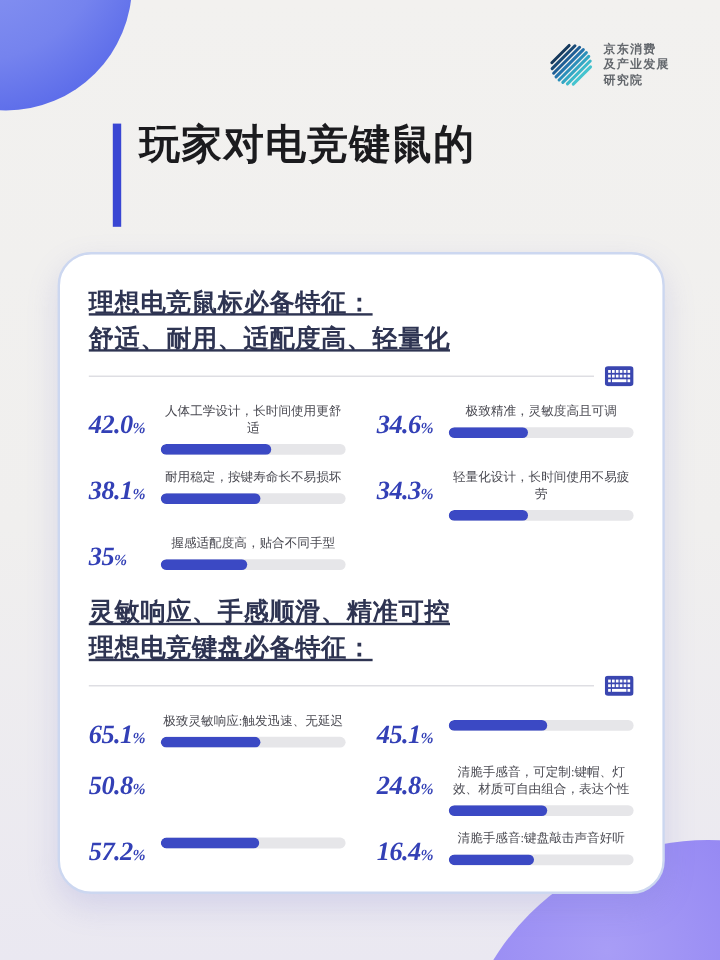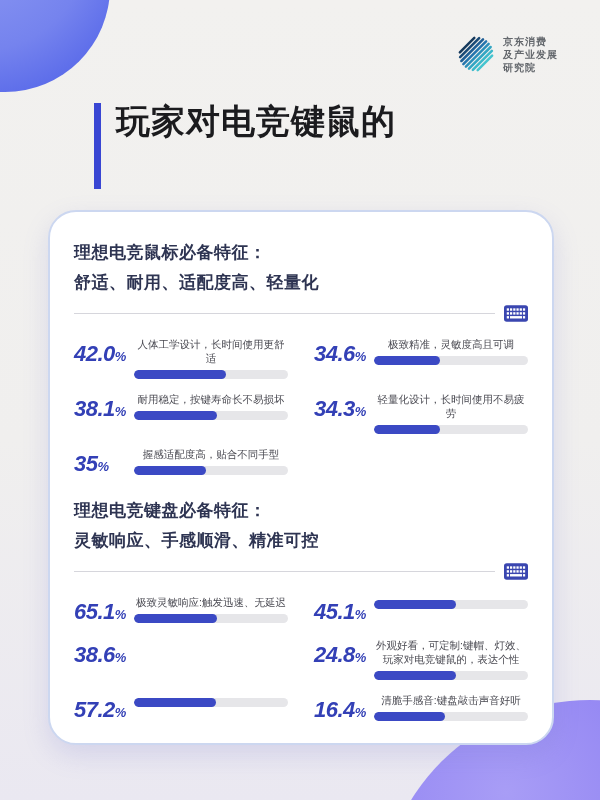--- a/index.html
+++ b/index.html
@@ -28,25 +28,25 @@
   .title-wrap { position:absolute; left:62px; top:99px; display:flex;margin-left:32px; }
   .title-bar { width:7px; height:86px; background:#3946d3; margin-right:15px; margin-top:4px; }
   .title { font-size:34px; line-height:44px; font-weight:800; color:#1b1b1e; letter-spacing:1px; }
   
   .card {
     position:absolute; left:48px; top:210px; width:506px; height:535px;
     background:#ffffff; border:2px solid #ccd7f0; border-radius:28px;
     box-shadow:0 10px 26px rgba(120,118,205,0.20);
     padding:26px 24px 24px 24px;
   }
-  .sec-heading { font-size:17px; line-height:30px; font-weight:800; color:#2e3452; letter-spacing:0.5px; }
+  .sec-heading { font-size:21px; line-height:30px; font-weight:800; color:#2e3452; letter-spacing:0.5px;text-decoration:underline; }
   .divider { display:flex; align-items:center; margin-top:7px; }
   .divider .rule { flex:1; height:1px; background:#d6d6dc; margin-right:9px; }
   .kbd-icon { width:24px; height:17px; display:block; }
-  .stats { display:grid; grid-template-columns:1fr 1fr; column-gap:26px; row-gap:13px; margin-top:15px; }
+  .stats { display:grid; grid-template-columns:1fr 1fr; column-gap:26px; row-gap:13px; margin-top:15px;font-family:Liberation Serif, serif; }
   .stat { display:flex; align-items:flex-start; }
   .pct {
     width:60px; flex:0 0 60px; font-style:italic; font-weight:800;
     font-size:22px; color:#3340b6; letter-spacing:-0.5px; padding-top:4px;
   }
   .pct .unit { font-size:13px; }
   .stat-body { flex:1; min-width:0; }
   .stat-label { font-size:10.5px; line-height:14px; color:#4a4a52; font-weight:500; letter-spacing:0;text-align:center; }
   .track { margin-top:5px; height:9px; border-radius:5px; background:#e6e6e9; overflow:hidden; }
   .fill { height:100%; border-radius:5px; background:#3b49c4; }
@@ -159,22 +159,22 @@
           <div class="track">
               <div class="fill" style="width: 47%;"></div>
             </div>
           </div>
       </div>
     </div>
   </section>
 
   <section class="sec-2">
     <h2 class="sec-heading">
+      <div>灵敏响应、手感顺滑、精准可控</div>
       <div>理想电竞键盘必备特征：</div>
-      <div>灵敏响应、手感顺滑、精准可控</div>
     </h2>
     <div class="divider">
       <span class="rule"></span>
       <svg class="kbd-icon" viewBox="0 0 26 18" aria-hidden="true">
         <rect x="0" y="0" width="26" height="18" rx="3" fill="#3a46b0"></rect>
         <g fill="#ffffff">
           <rect x="3" y="3.4" width="2.4" height="2.6"></rect>
             <rect x="6.5" y="3.4" width="2.4" height="2.6"></rect>
             <rect x="10" y="3.4" width="2.4" height="2.6"></rect>
             <rect x="13.5" y="3.4" width="2.4" height="2.6"></rect>
@@ -204,26 +204,26 @@
       </div>
       <div class="stat">
         <div class="pct"><span>45.1</span><span class="unit">%</span></div>
         <div class="stat-body">
           <div class="track">
               <div class="fill" style="width: 53%;"></div>
             </div>
           </div>
       </div>
       <div class="stat">
-        <div class="pct"><span>38.6</span><span class="unit">%</span></div>
+        <div class="pct"><span>50.8</span><span class="unit">%</span></div>
       </div>
       <div class="stat">
         <div class="pct"><span>24.8</span><span class="unit">%</span></div>
         <div class="stat-body">
-            <div class="stat-label">外观好看，可定制:键帽、灯效、玩家对电竞键鼠的，表达个性</div>
+            <div class="stat-label">清脆手感音，可定制:键帽、灯效、材质可自由组合，表达个性</div>
           <div class="track">
               <div class="fill" style="width: 53%;"></div>
             </div>
           </div>
       </div>
       <div class="stat">
         <div class="pct"><span>57.2</span><span class="unit">%</span></div>
         <div class="stat-body">
           <div class="track">
               <div class="fill" style="width: 53%;"></div>

